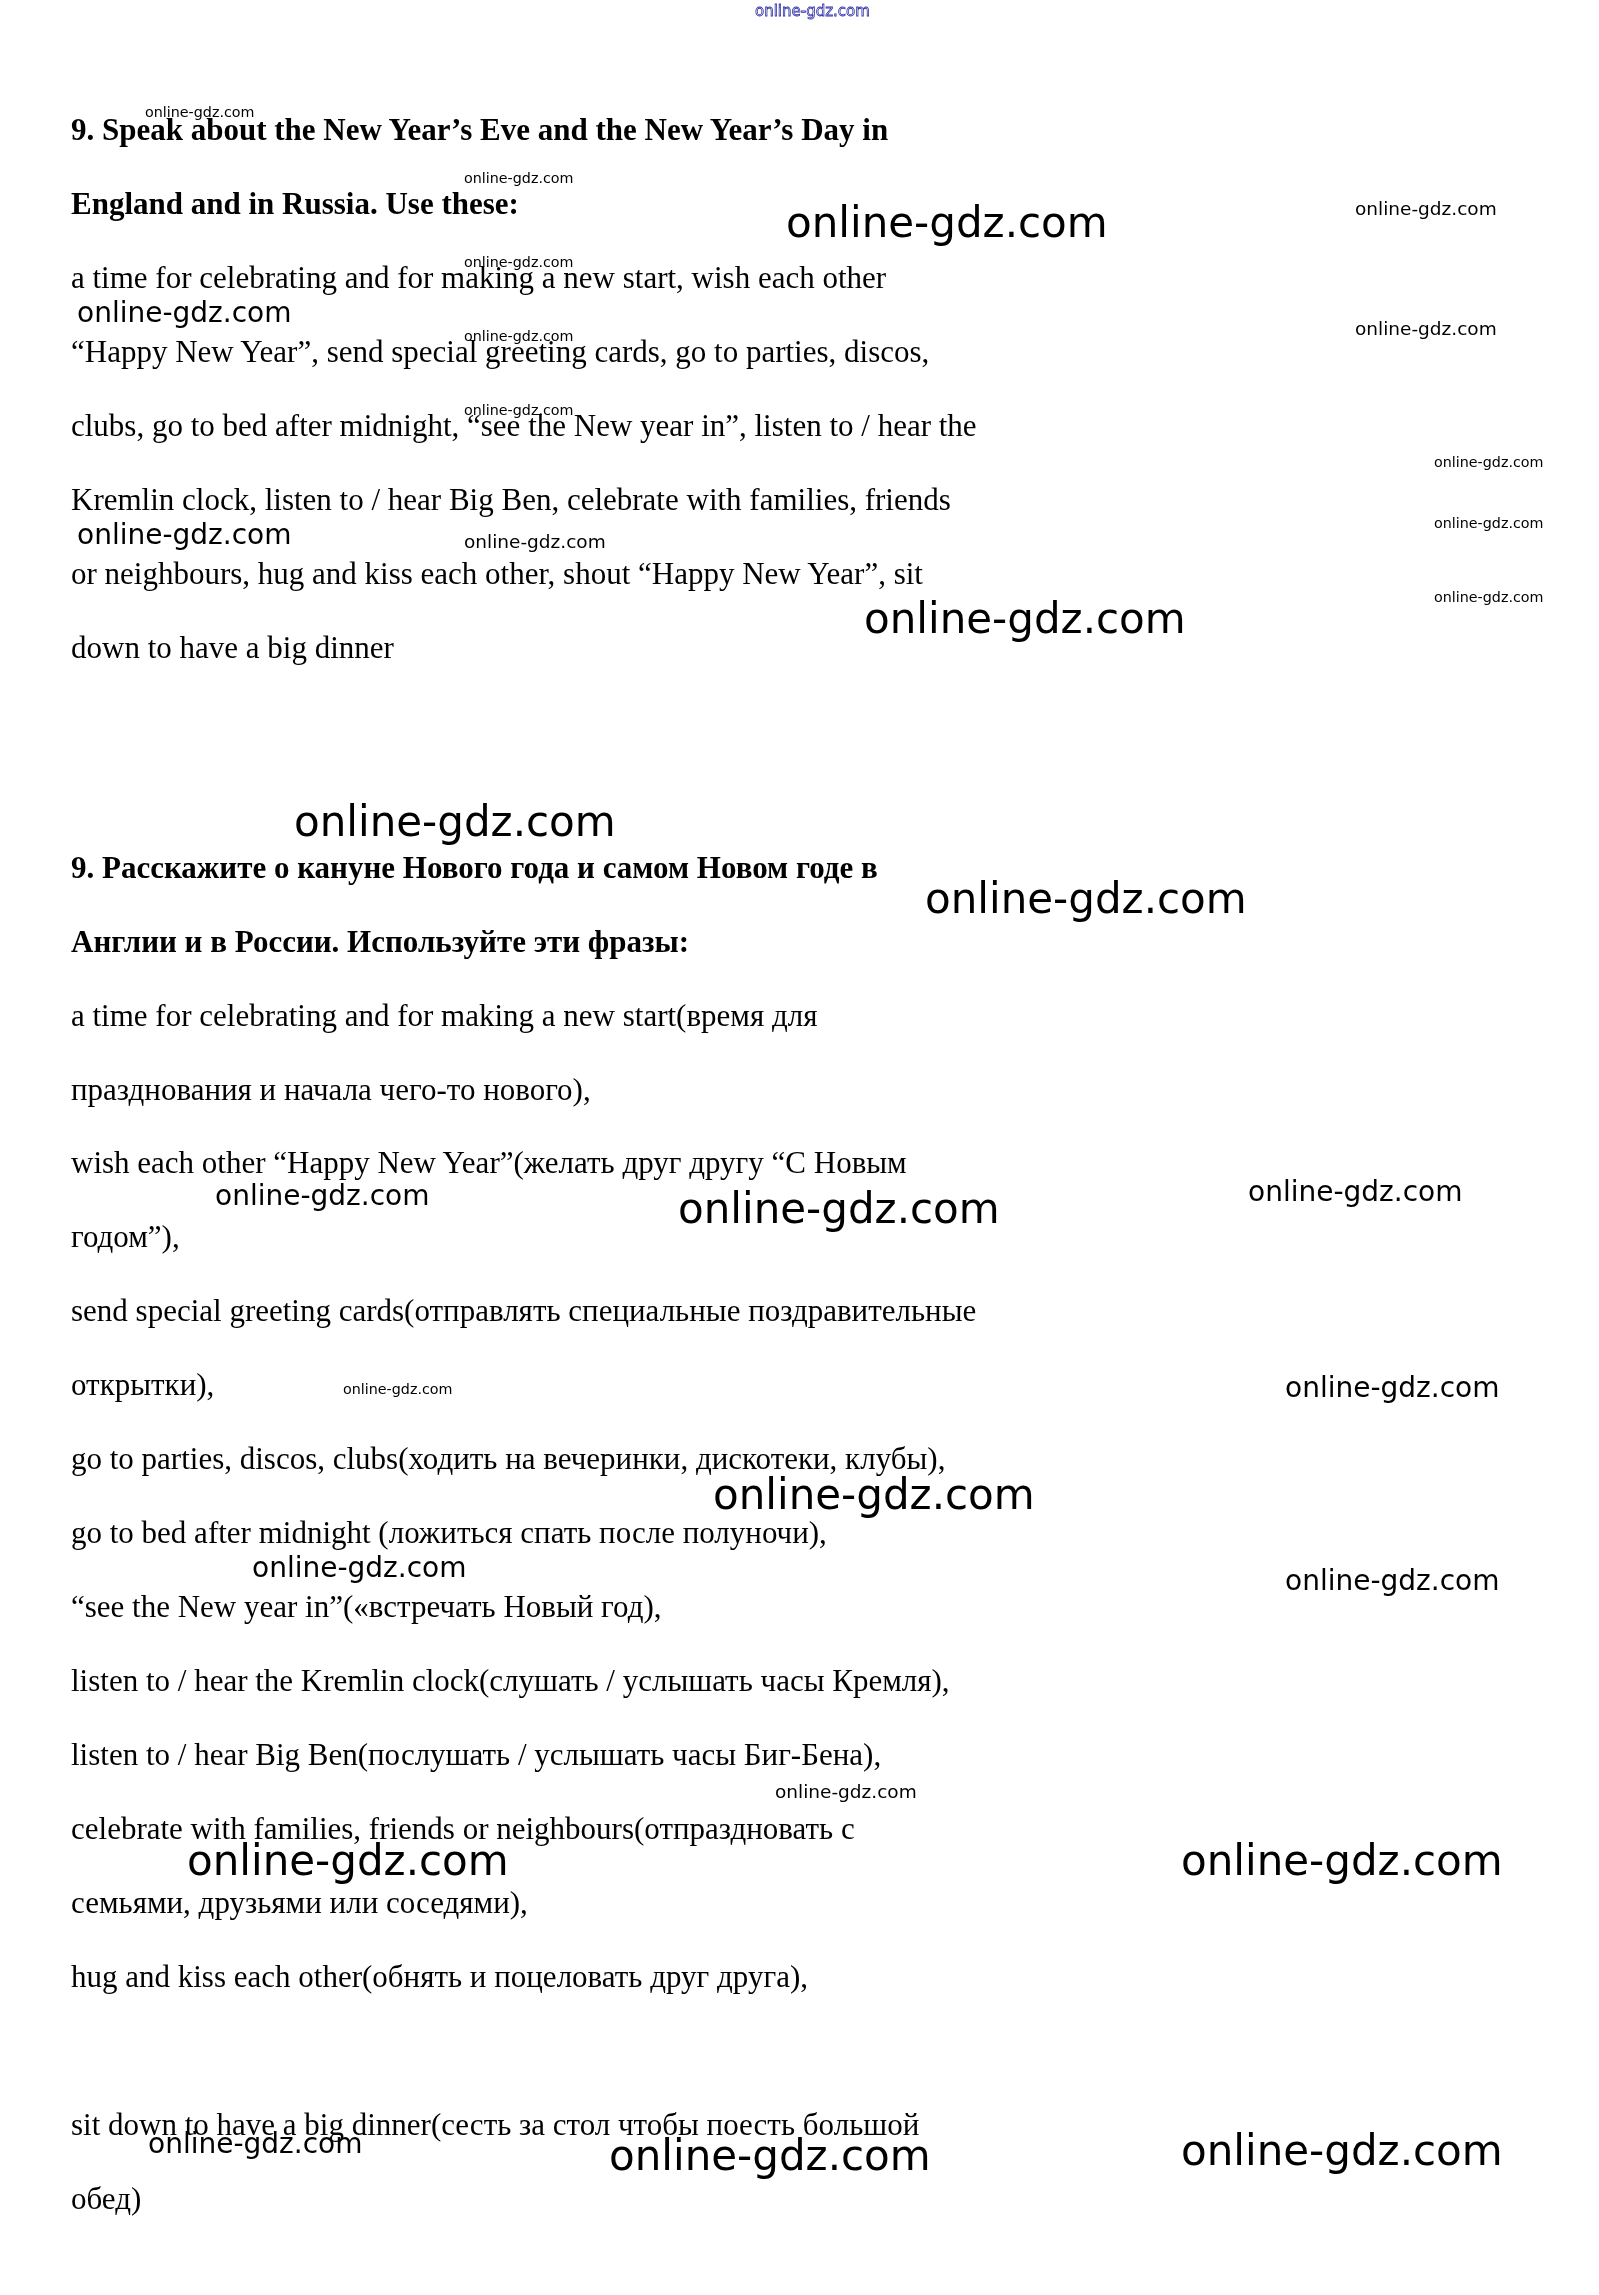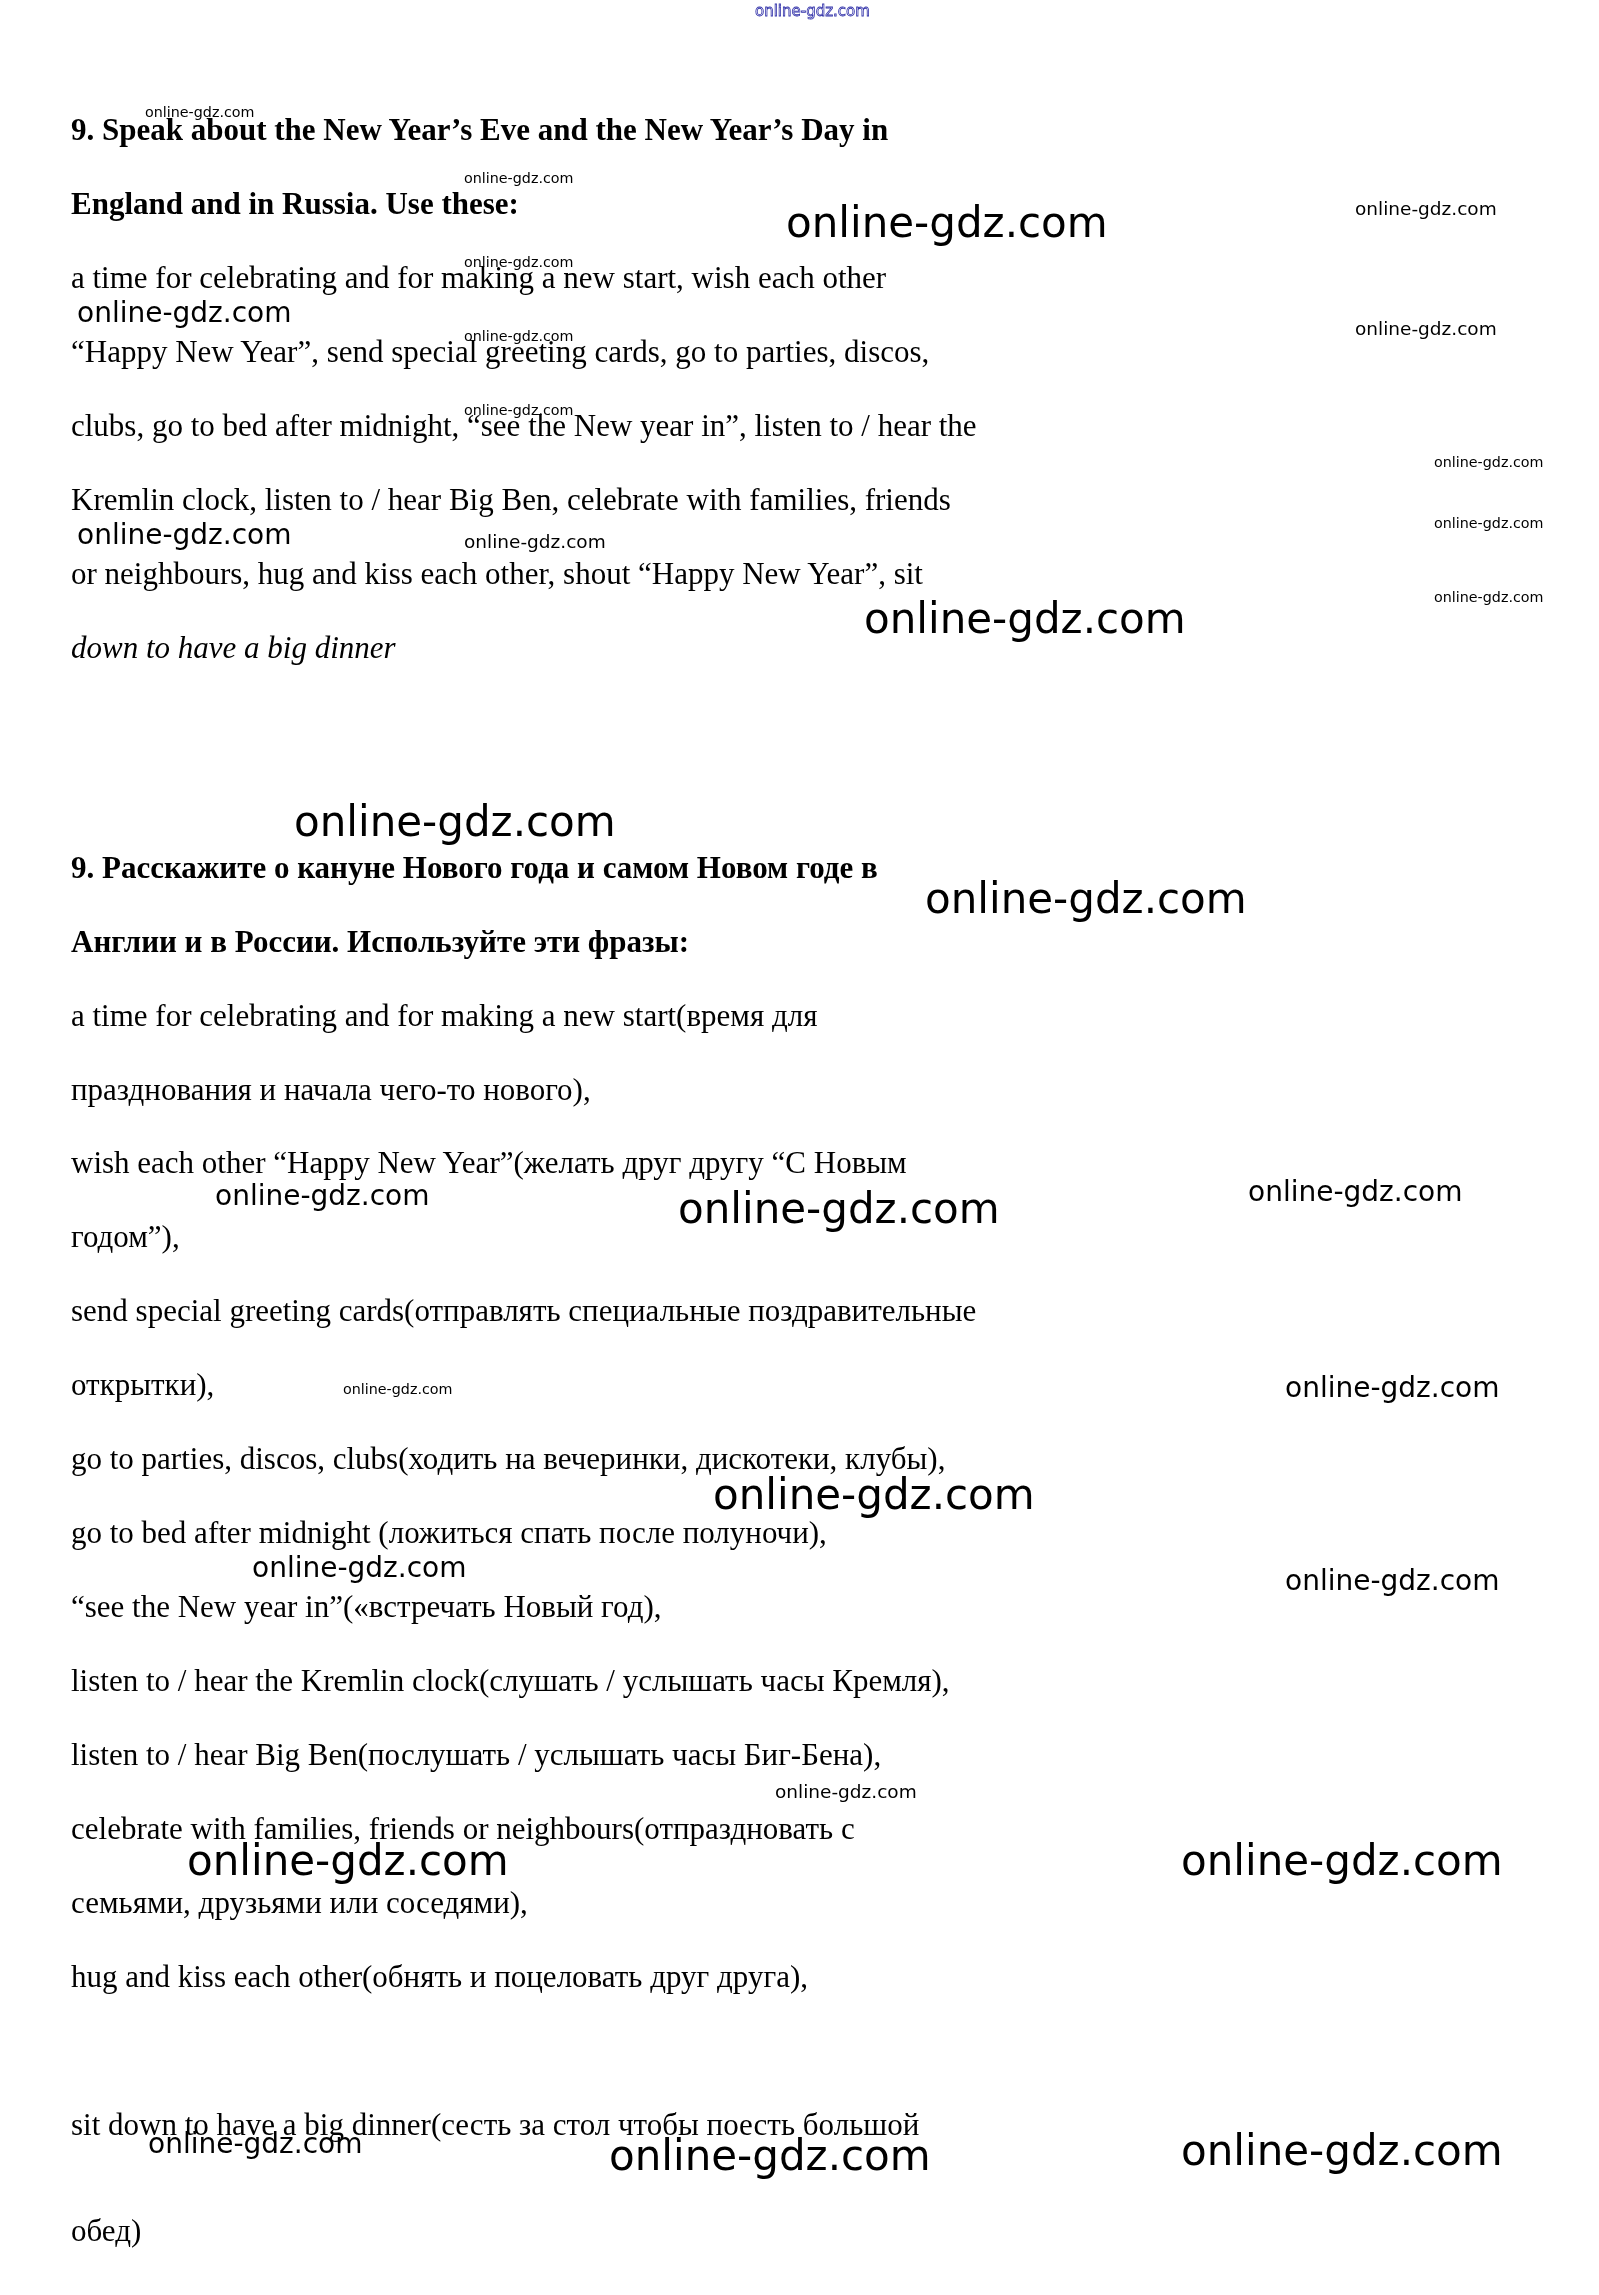--- a/index.html
+++ b/index.html
@@ -29,40 +29,40 @@
 
   <div class="wm top" style="left:755px;top:1.7px;">online-gdz.com</div>
 
   <div class="line bold" style="top:105px;">9. Speak about the New Year’s Eve and the New Year’s Day in</div>
   <div class="line" style="top:253px;">a time for celebrating and for making a new start, wish each other</div>
   <div class="line bold" style="top:179px;">England and in Russia. Use these:</div>
   <div class="line" style="top:327px;">“Happy New Year”, send special greeting cards, go to parties, discos,</div>
   <div class="line" style="top:401px;">clubs, go to bed after midnight, “see the New year in”, listen to / hear the</div>
   <div class="line" style="top:475px;">Kremlin clock, listen to / hear Big Ben, celebrate with families, friends</div>
   <div class="line" style="top:549px;">or neighbours, hug and kiss each other, shout “Happy New Year”, sit</div>
-  <div class="line" style="top:623px;font-style:italic;">down to have a big dinner</div>
+  <div class="line" style="top:623px;">down to have a big dinner</div>
 
   <div class="line bold" style="top:843px;">9. Расскажите о кануне Нового года и самом Новом годе в</div>
   <div class="line bold" style="top:917px;">Англии и в России. Используйте эти фразы:</div>
   <div class="line" style="top:991px;">a time for celebrating and for making a new start(время для</div>
   <div class="line" style="top:1065px;">празднования и начала чего-то нового),</div>
   <div class="line" style="top:1138px;">wish each other “Happy New Year”(желать друг другу “С Новым</div>
   <div class="line" style="top:1212px;">годом”),</div>
   <div class="line" style="top:1286px;">send special greeting cards(отправлять специальные поздравительные</div>
   <div class="line" style="top:1360px;">открытки),</div>
   <div class="line" style="top:1434px;">go to parties, discos, clubs(ходить на вечеринки, дискотеки, клубы),</div>
   <div class="line" style="top:1508px;">go to bed after midnight (ложиться спать после полуночи),</div>
   <div class="line" style="top:1582px;">“see the New year in”(«встречать Новый год),</div>
   <div class="line" style="top:1730px;">listen to / hear Big Ben(послушать / услышать часы Биг-Бена),</div>
   <div class="line" style="top:1656px;">listen to / hear the Kremlin clock(слушать / услышать часы Кремля),</div>
   <div class="line" style="top:1804px;">celebrate with families, friends or neighbours(отпраздновать с</div>
   <div class="line" style="top:1878px;">семьями, друзьями или соседями),</div>
   <div class="line" style="top:1952px;">hug and kiss each other(обнять и поцеловать друг друга),</div>
   <div class="line" style="top:2100px;">sit down to have a big dinner(сесть за стол чтобы поесть большой</div>
-  <div class="line" style="top:2174px;margin-top:32px;">обед)</div>
+  <div class="line" style="top:2174px;">обед)</div>
 
   <div class="wm tiny" style="left:145px;top:104px;">online-gdz.com</div>
   <div class="wm tiny" style="left:464px;top:170px;">online-gdz.com</div>
   <div class="wm large" style="left:786px;top:198px;">online-gdz.com</div>
   <div class="wm small" style="left:1355px;top:198px;">online-gdz.com</div>
   <div class="wm tiny" style="left:464px;top:254px;">online-gdz.com</div>
   <div class="wm med" style="left:77px;top:296px;">online-gdz.com</div>
   <div class="wm tiny" style="left:464px;top:328px;">online-gdz.com</div>
   <div class="wm small" style="left:1355px;top:318px;">online-gdz.com</div>
   <div class="wm tiny" style="left:464px;top:402px;">online-gdz.com</div>

